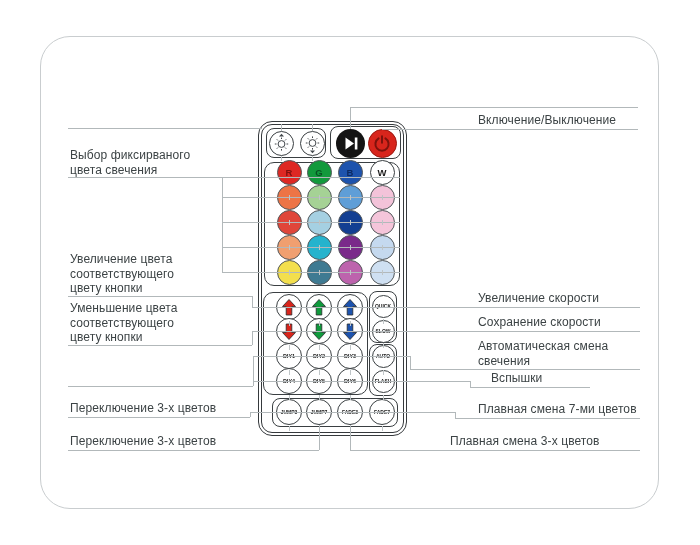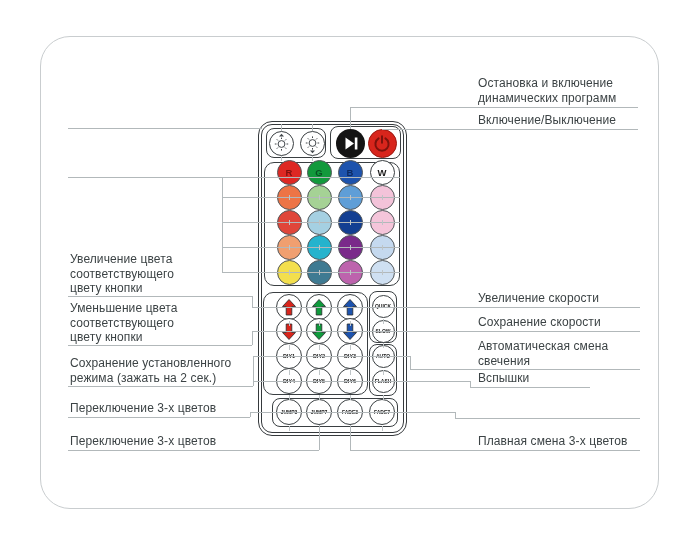--- a/index.html
+++ b/index.html
@@ -18,40 +18,39 @@
   .bt{font-size:5.5px;font-weight:bold;color:#1b1b1b;letter-spacing:0;}
   .rl{font-size:9.5px;font-weight:bold;}
   svg{display:block;}
 </style>
 </head>
 <body>
 
 <div class="stage">
   <div class="card"></div>
 
+  <div class="lbl" style="left:70px;top:148px">Выбор фиксирваного
+цвета свечения</div>
   <div class="lbl" style="left:70px;top:252px">Увеличение цвета
 соответствующего
 цвету кнопки</div>
   <div class="lbl" style="left:70px;top:301px">Уменьшение цвета
 соответствующего
 цвету кнопки</div>
-  <div class="lbl" style="left:70px;top:356px">Сохранение установленного
-режима (зажать на 2 сек.)</div>
   <div class="lbl" style="left:70px;top:401px">Переключение 3-х цветов</div>
   <div class="lbl" style="left:70px;top:434px">Переключение 3-х цветов</div>
 
-  <div class="lbl" style="left:478px;top:76px">Остановка и включение
-динамических программ</div>
   <div class="lbl" style="left:478px;top:291px">Увеличение скорости</div>
   <div class="lbl" style="left:478px;top:113px">Включение/Выключение</div>
   <div class="lbl" style="left:478px;top:315px">Сохранение скорости</div>
   <div class="lbl" style="left:478px;top:339px">Автоматическая смена
 свечения</div>
-  <div class="lbl" style="left:478px;top:371px">Вспышки</div>
-  <div class="lbl" style="left:478px;top:434px">Плавная смена 3-х цветов</div>
+  <div class="lbl" style="left:491px;top:371px">Вспышки</div>
+  <div class="lbl" style="left:478px;top:402px">Плавная смена 7-ми цветов</div>
+  <div class="lbl" style="left:450px;top:434px">Плавная смена 3-х цветов</div>
 
   <div class="r-outer">
       <div class="r-inner"></div>
     </div>
 
   <div class="grp" style="left:266px;top:128px;width:60px;height:30px;border-radius:8px"></div>
   <div class="grp" style="left:330px;top:126px;width:71px;height:33px;border-radius:8px"></div>
   <div class="grp" style="left:264px;top:162px;width:136px;height:124px;border-radius:10px"></div>
   <div class="grp" style="left:263px;top:292px;width:105px;height:103px;border-radius:10px"></div>
   <div class="grp" style="left:369px;top:291px;width:28px;height:52px;border-radius:8px"></div>

